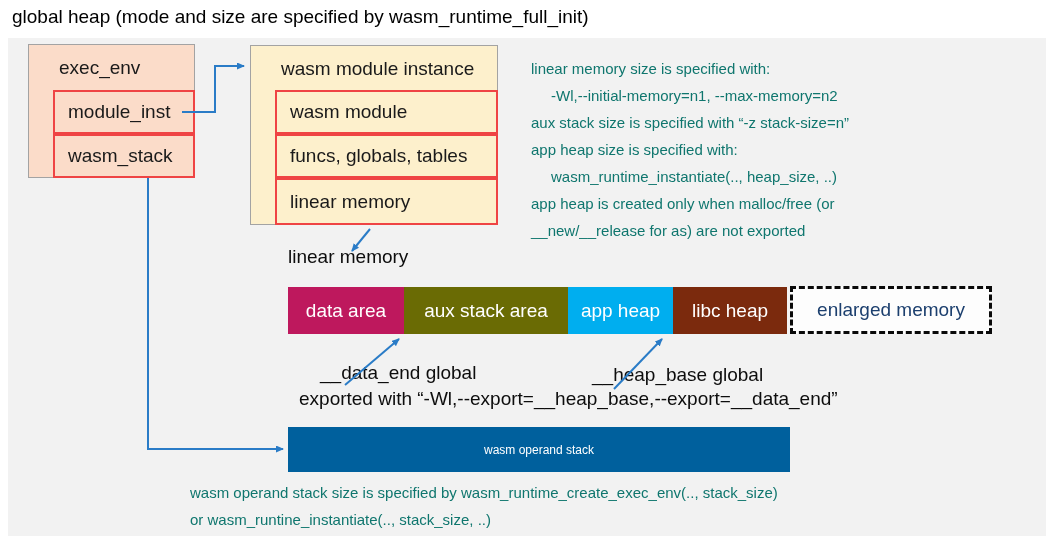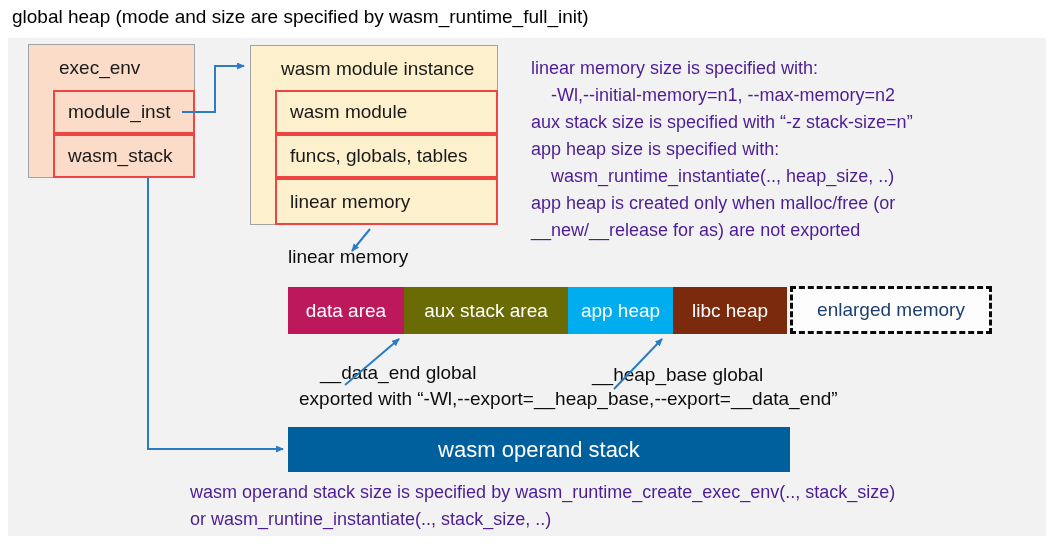--- a/index.html
+++ b/index.html
@@ -24,39 +24,39 @@
   .cream{background:#fdf0cc;}
   .box .hdr{
     height:45px;display:flex;align-items:center;padding-left:30px;
     white-space:nowrap;
   }
   .rowbox{
     position:absolute;border:2px solid #ef4444;box-sizing:border-box;
     display:flex;align-items:center;padding-left:13px;font-size:19px;
     color:#1a1a1a;white-space:nowrap;
   }
-  .notes{position:absolute;font-size:18px;line-height:27px;color:#4c1d95;}
+  .notes{position:absolute;font-size:15px;line-height:27px;color:#0f766e;}
   .notes .line{white-space:nowrap;}
   .notes .indent{padding-left:20px;}
   .lm-label{position:absolute;left:288px;top:246px;font-size:19px;color:#0d0d0d;}
   .seg{
     position:absolute;top:287px;height:47px;display:flex;align-items:center;
     justify-content:center;color:#ffffff;font-size:19px;white-space:nowrap;
   }
   .enlarged{
     position:absolute;top:286px;left:790px;width:202px;height:48px;
     box-sizing:border-box;border:3px dashed #0a0a0a;background:#fdfdfd;
     display:flex;align-items:center;justify-content:center;
     color:#1c3f6e;font-size:19px;
   }
   .ann{position:absolute;font-size:19px;color:#0d0d0d;white-space:nowrap;}
   .opstack{
     position:absolute;left:288px;top:427px;width:502px;height:45px;
     display:flex;align-items:center;justify-content:center;
-    color:#ffffff;font-size:22px;
+    color:#ffffff;font-size:12px;
   }
   svg.connectors{position:absolute;left:0;top:0;pointer-events:none;}
 </style>
 </head>
 <body>
 
 <div class="stage">
 
   <div class="page-title">global heap (mode and size are specified by wasm_runtime_full_init)</div>
 

